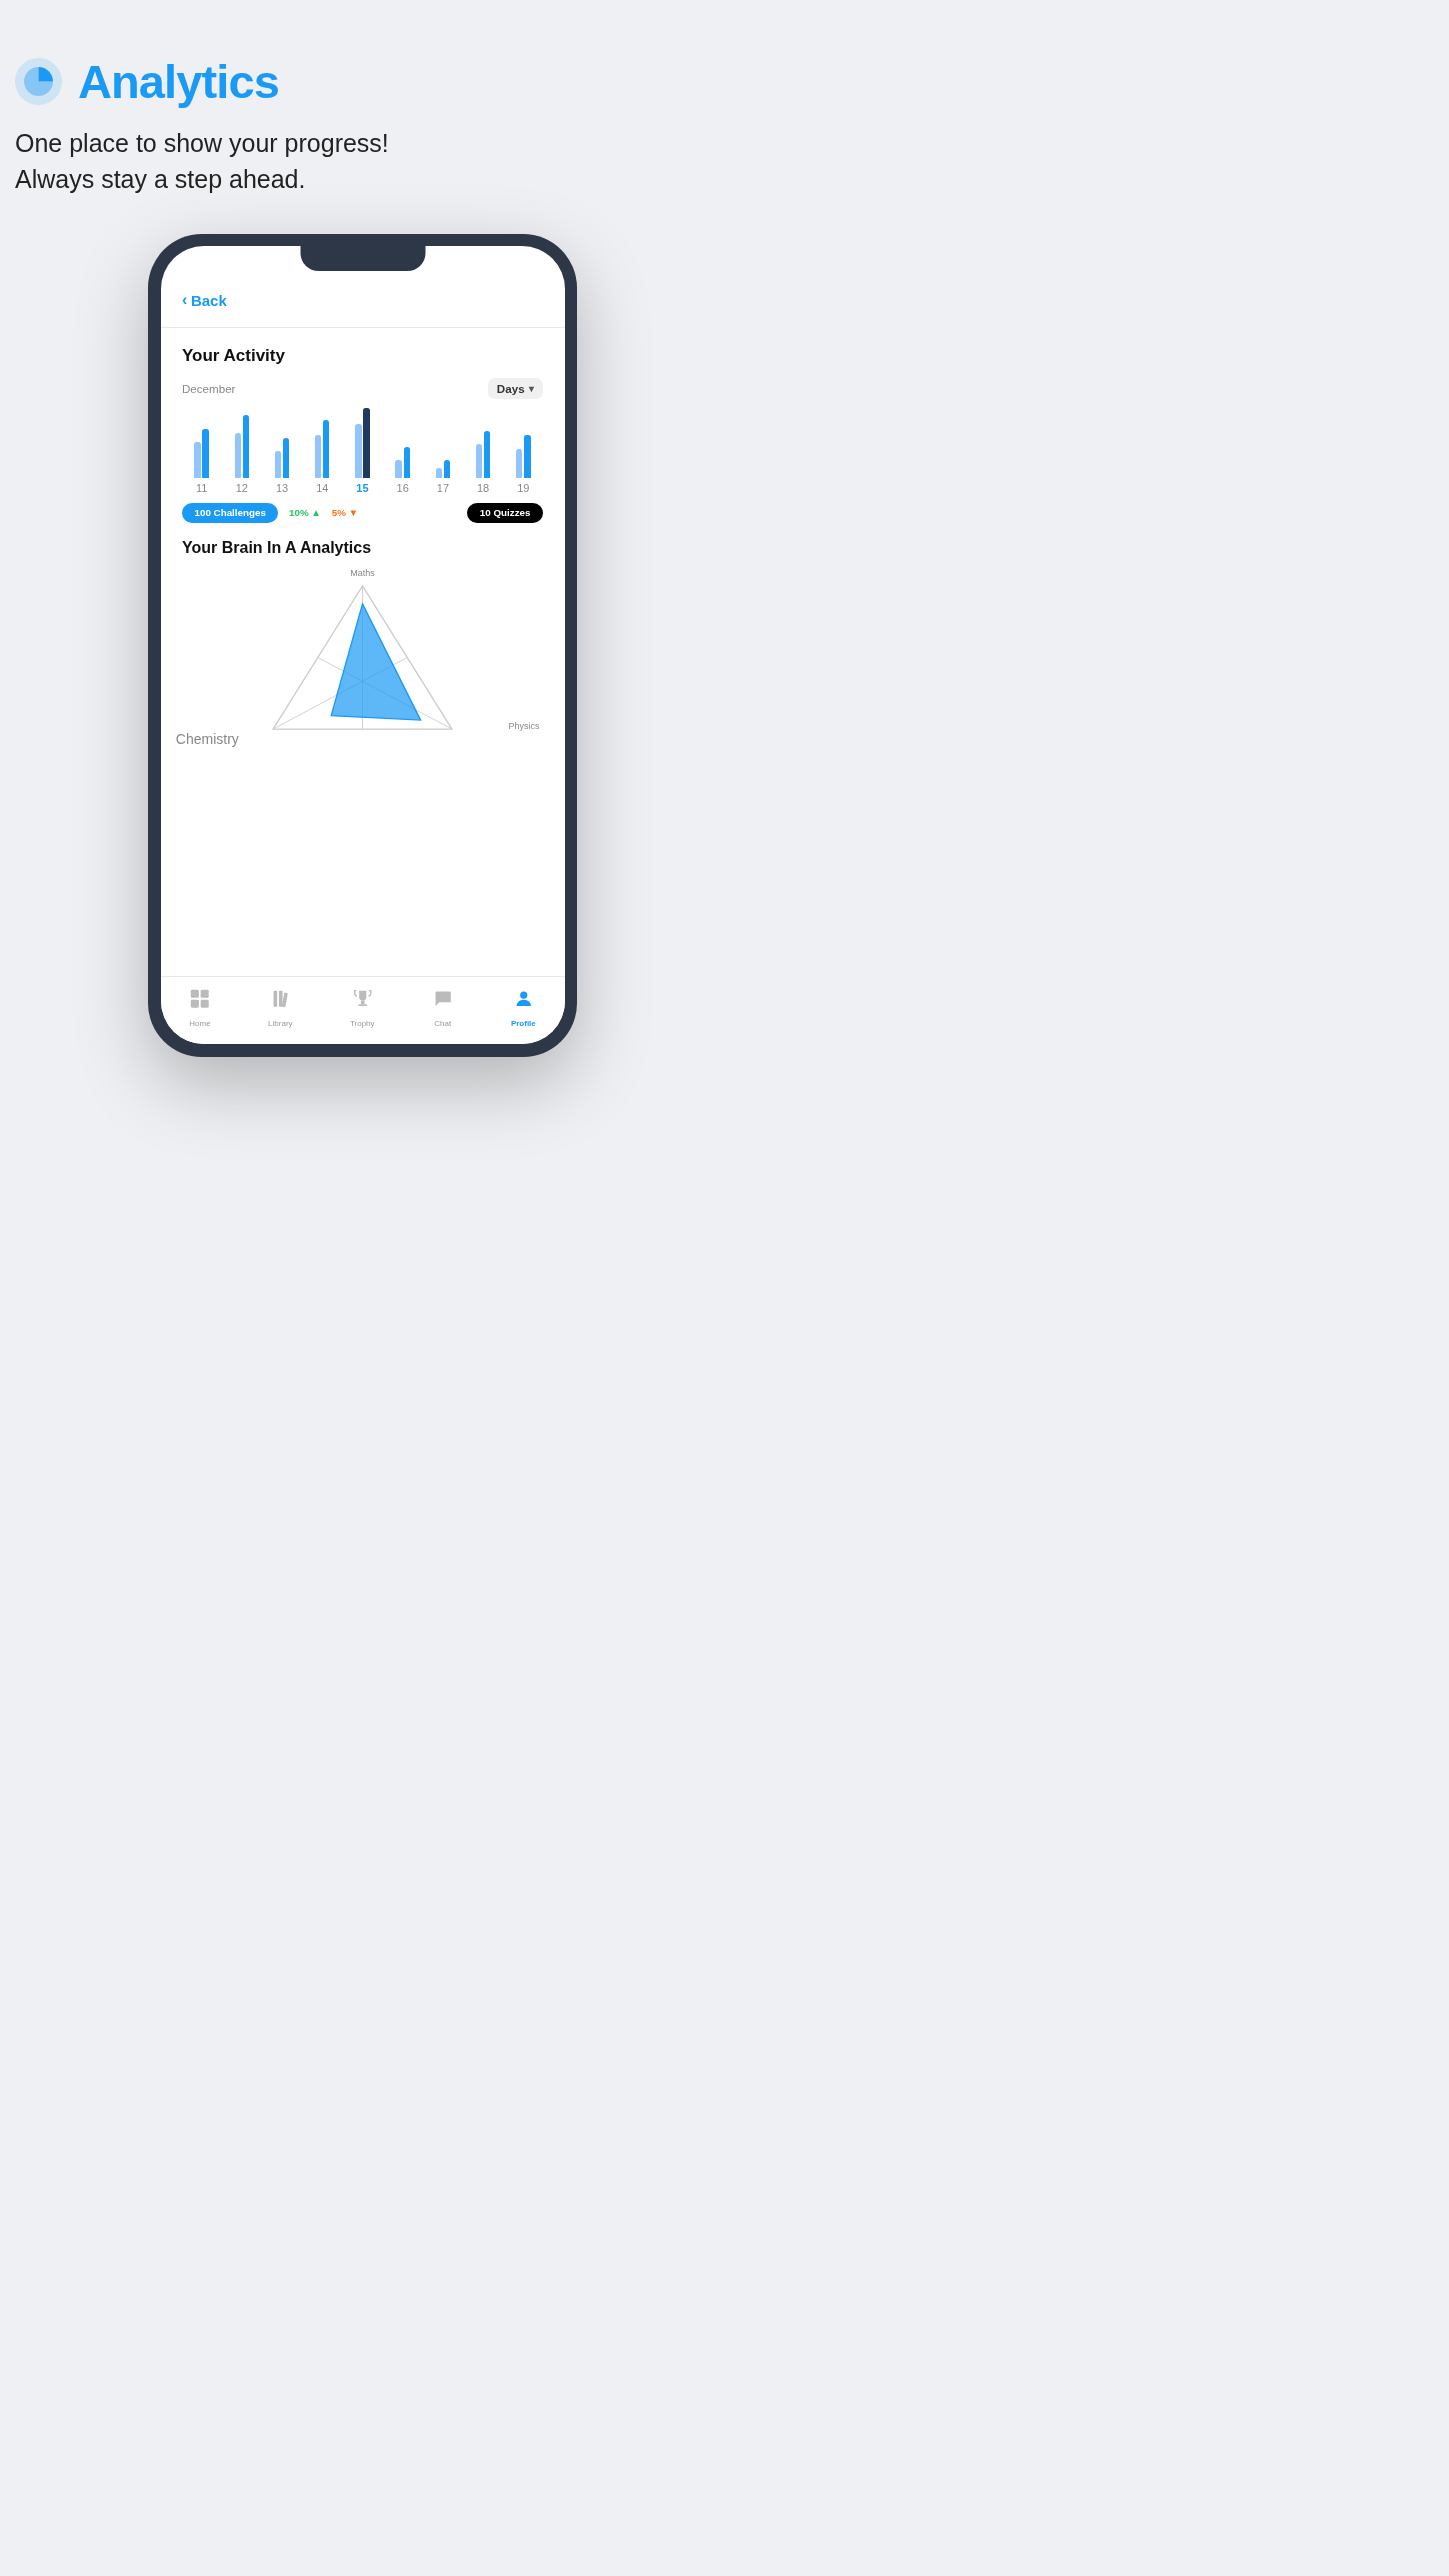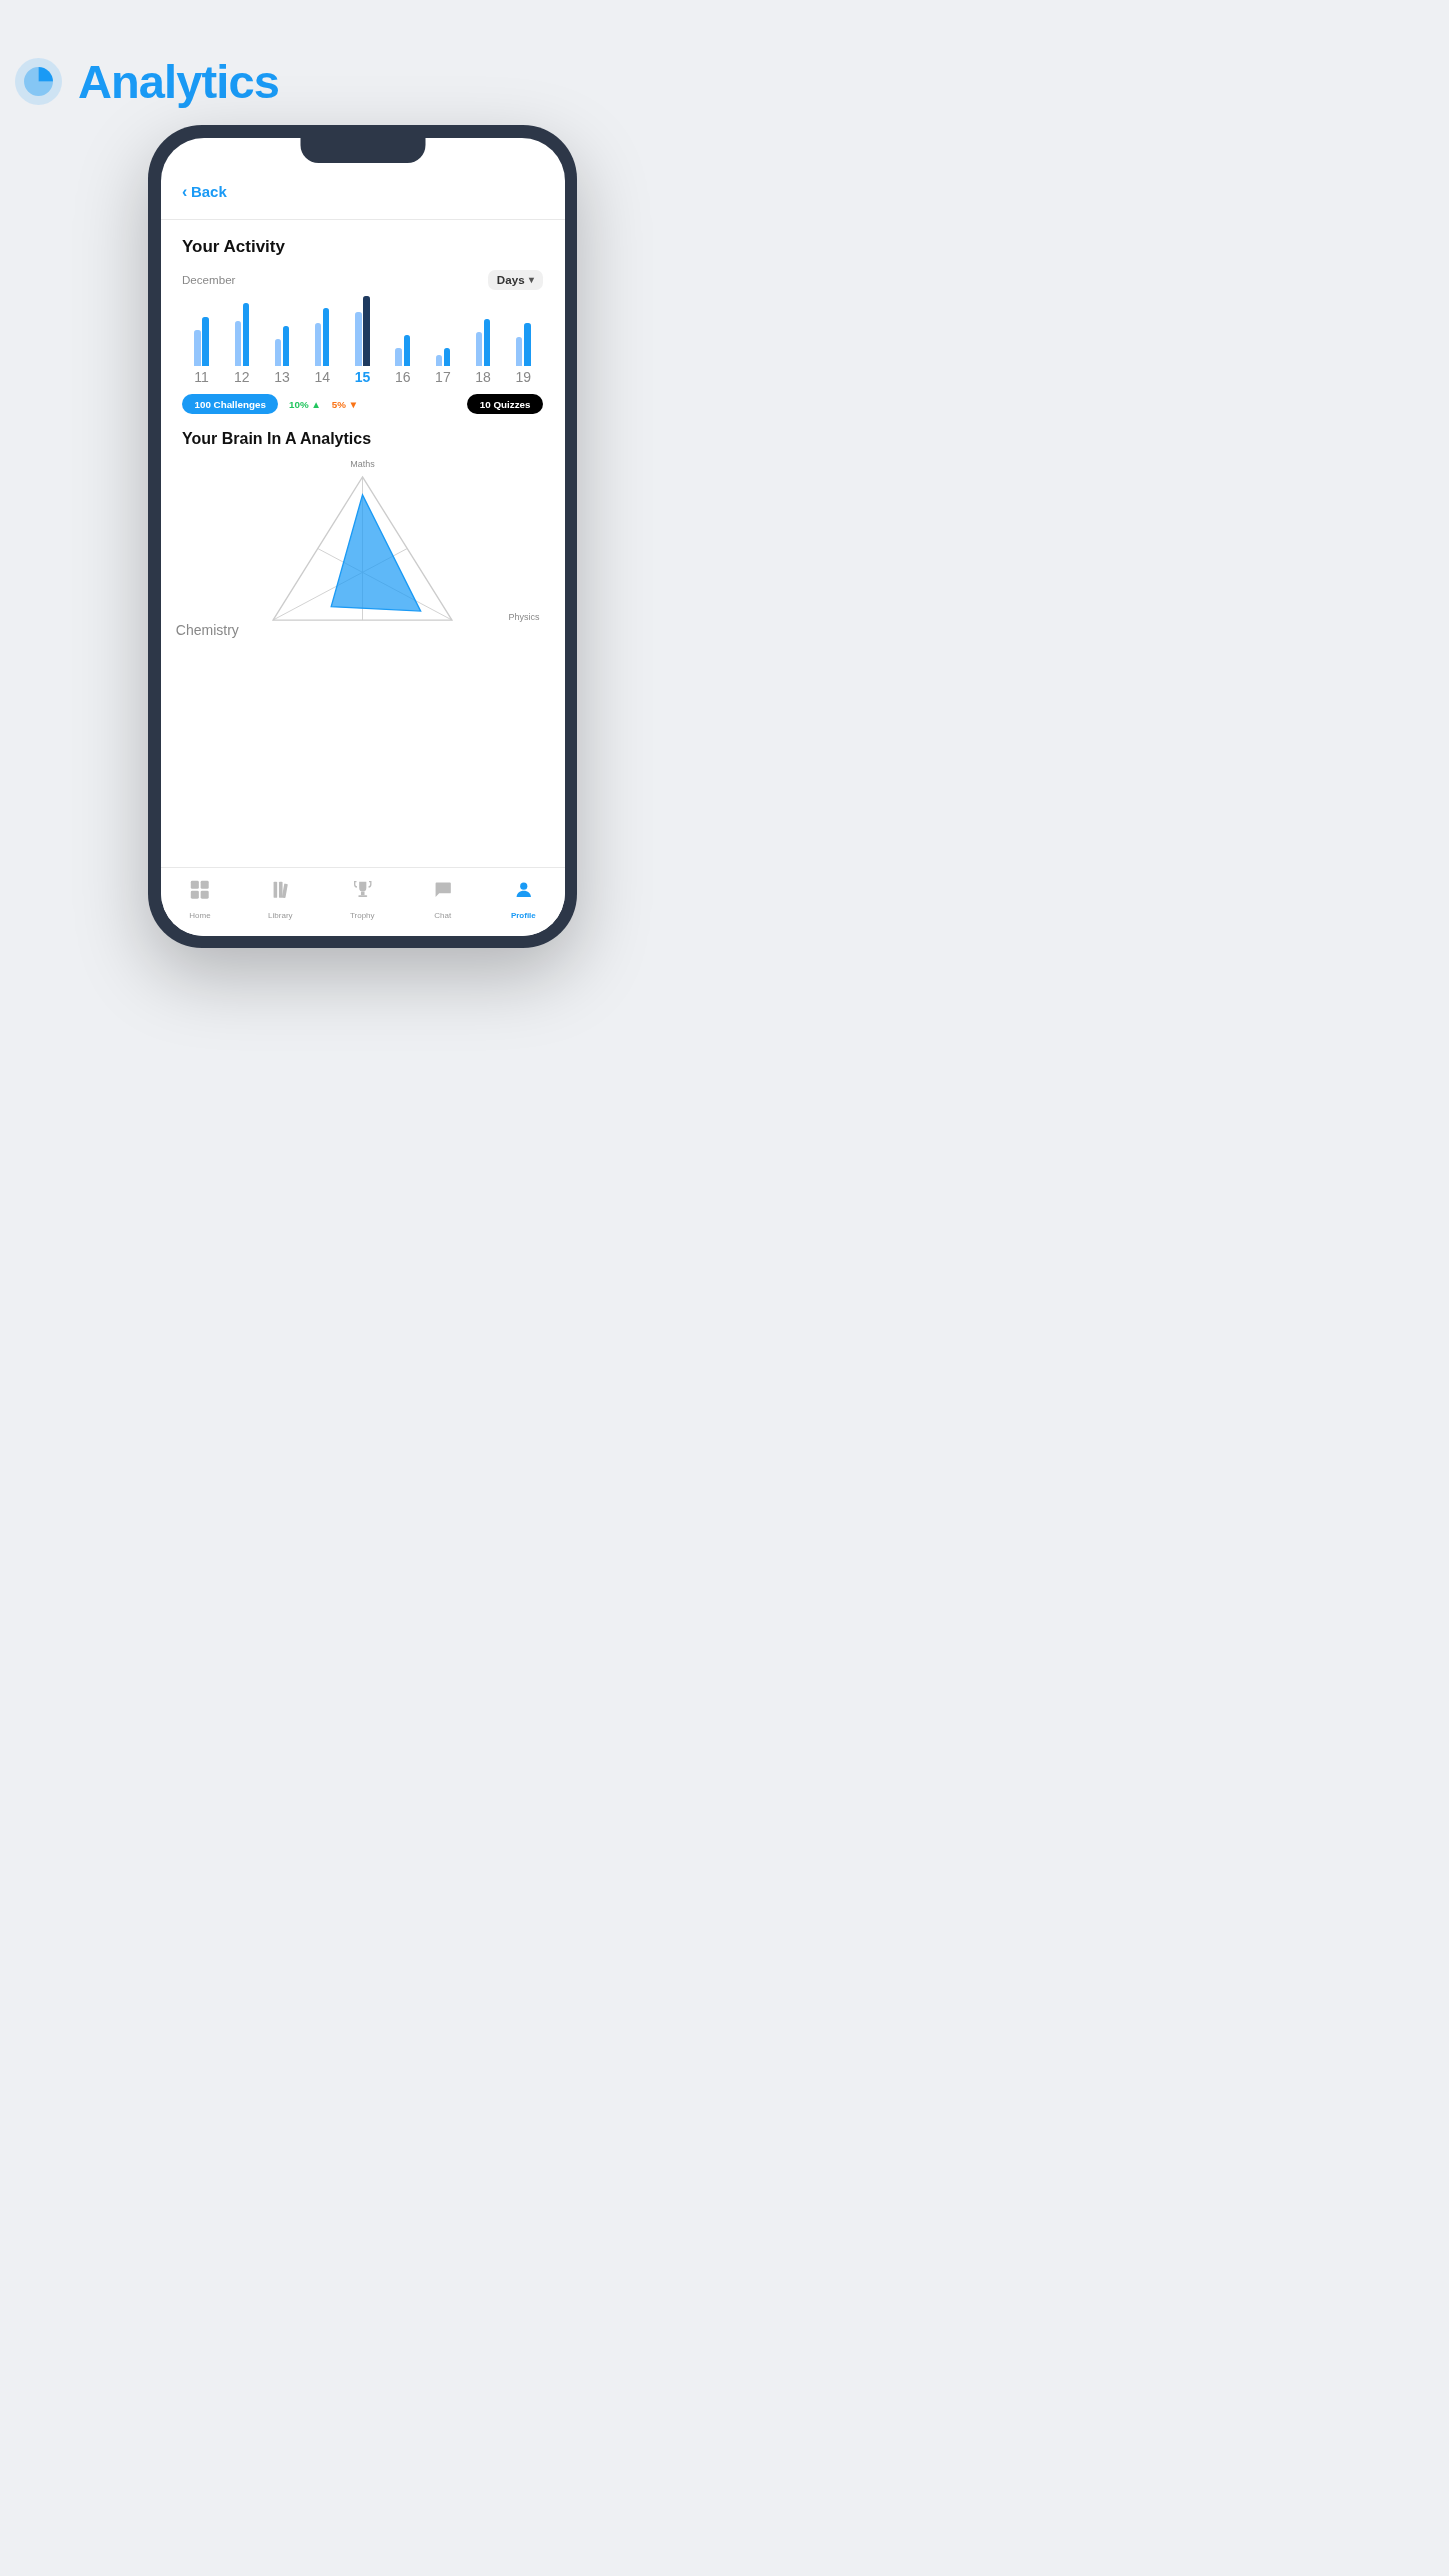--- a/index.html
+++ b/index.html
@@ -186,21 +186,21 @@
 
     .bar-dark {
       background: #1a9af5;
     }
 
     .bar-darker {
       background: #1e3a5f;
     }
 
     .bar-label {
-      font-size: 14px;
+      font-size: 11px;
       color: #888;
       margin-top: 3.6px;
       text-align: center;
     }
 
     .bar-label.active {
       color: #1a9af5;
       font-weight: 700;
     }
 
@@ -332,20 +332,24 @@
 
   <div class="header">
     <svg class="header-icon" viewBox="0 0 52 52" fill="none" xmlns="http://www.w3.org/2000/svg">
       <circle cx="26" cy="26" r="26" fill="#1a9af5" opacity="0.15"></circle>
       <path d="M26 10 A16 16 0 0 1 42 26 L26 26 Z" fill="#1a9af5"></path>
       <path d="M26 26 L42 26 A16 16 0 1 1 26 10 Z" fill="#1a9af5" opacity="0.4"></path>
     </svg>
     <span class="header-title">Analytics</span>
   </div>
 
+  <div class="header-subtitle">
+    <span>One place to show your progress!</span><br>
+    <span>Always stay a step ahead.</span>
+  </div>
 
   <div class="phone-container">
     <div class="phone-outer">
       <div class="phone-notch"></div>
       <div class="phone-screen">
         <div class="screen-content">
 
           <div class="back-button">
             <span class="back-chevron">‹</span>
             <span>Back</span>

